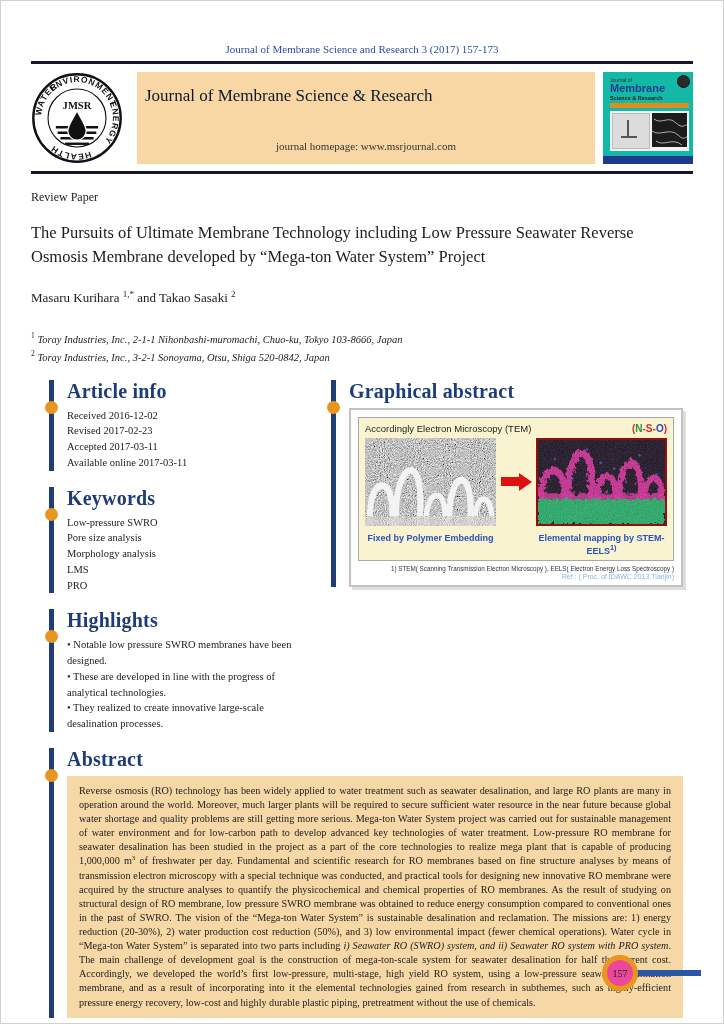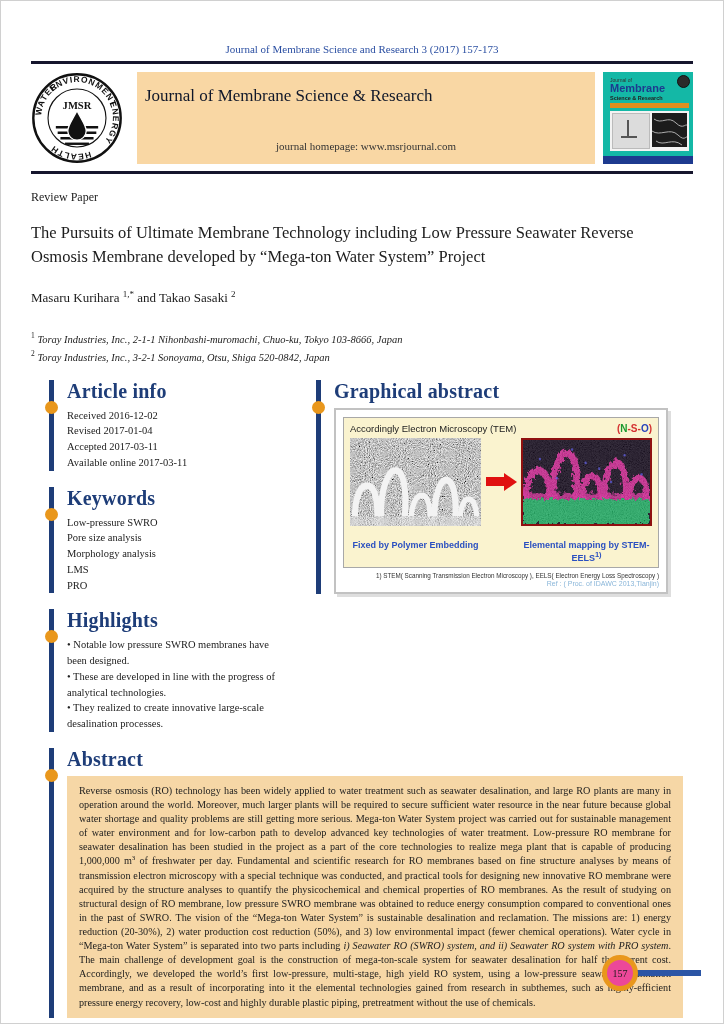--- a/index.html
+++ b/index.html
@@ -34,21 +34,21 @@
 
   
   .rtype{margin-top:16px;font-size:12px;}
   .atitle{margin-top:16px;font-size:16.5px;line-height:1.45;width:95%;}
   .authors{margin-top:20px;font-size:13px;}
   .authors sup{font-size:9px;}
   .affils{margin-top:24px;font-size:10.5px;font-style:italic;line-height:1.55;color:#222;}
   .affils sup{font-size:7.5px;font-style:normal;}
 
   
-  .cols{display:flex;margin-top:14px;padding:0 55px 0 48px;gap:16px;}
+  .cols{display:flex;margin-top:14px;padding:0 40px 0 48px;gap:16px;}
   .colL{width:292px;}
   .colR{flex:1;margin-left:18px;}
   .sec{border-left:5px solid #1e3d78;padding-left:13px;position:relative;}
   .sec .dot{position:absolute;left:-9px;top:21px;width:13px;height:13px;border-radius:50%;background:#e9971c;}
   .sec h2{margin:0 0 5px;font-size:20px;color:#1e3d78;letter-spacing:0.2px;}
   .sec .lines{font-size:10.5px;line-height:1.5;color:#222;}
   .sec.mb{margin-bottom:16px;}
 
   
   .ga-frame{border:2px solid #c2c2c2;background:#fff;box-shadow:3px 3px 0 #dedede;padding:7px 7px 3px;margin-top:3px;}
@@ -56,21 +56,21 @@
   .ga-top{display:flex;justify-content:space-between;font-size:9.5px;}
   .ga-tem-label{color:#222;}
   .ga-nso{font-weight:bold;font-size:10px;}
   .ga-imgs{display:flex;align-items:center;margin-top:4px;}
   .ga-im{width:131px;height:88px;}
   .ga-im svg{display:block;width:100%;height:100%;}
   .ga-im.right{border:2px solid #8f1010;height:84px;width:127px;}
   .arrow{width:40px;display:flex;align-items:center;justify-content:center;}
   .arrow .shaft{width:18px;height:9px;background:#e01010;}
   .arrow .head{width:0;height:0;border-left:13px solid #e01010;border-top:9px solid transparent;border-bottom:9px solid transparent;}
-  .ga-caps{display:flex;margin-top:14px;font-size:9px;color:#2b50c0;font-weight:bold;}
+  .ga-caps{display:flex;margin-top:7px;font-size:9px;color:#2b50c0;font-weight:bold;}
   .ga-caps .c1{width:131px;text-align:center;}
   .ga-caps .sp{width:40px;}
   .ga-caps .c2{width:131px;text-align:center;}
   .ga-foot{font-size:6.3px;text-align:right;color:#333;margin-top:4px;font-family:"Liberation Sans",sans-serif;}
   .ga-ref{font-size:7px;text-align:right;color:#8ab6d9;margin-top:1px;margin-bottom:2px;font-family:"Liberation Sans",sans-serif;}
 
   
   .absec{margin:16px 40px 0 48px;}
   .ab-body{background:#f6d7a6;padding:8px 12px;font-size:10.2px;line-height:1.38;text-align:justify;color:#1c1c1c;}
   .ab-body sup{font-size:7px;}
@@ -166,21 +166,21 @@
   </div>
 
   <div class="cols">
     <div class="colL">
 
       <div class="sec mb">
         <span class="dot"></span>
         <h2>Article info</h2>
         <div class="lines">
           <div>Received 2016-12-02</div>
-          <div>Revised 2017-01-04</div>
+          <div>Revised 2017-02-23</div>
           <div>Accepted 2017-03-11</div>
           <div>Available online 2017-03-11</div>
         </div>
       </div>
 
       <div class="sec mb">
         <span class="dot"></span>
         <h2>Keywords</h2>
         <div class="lines">
           <div>Low-pressure SWRO</div>

